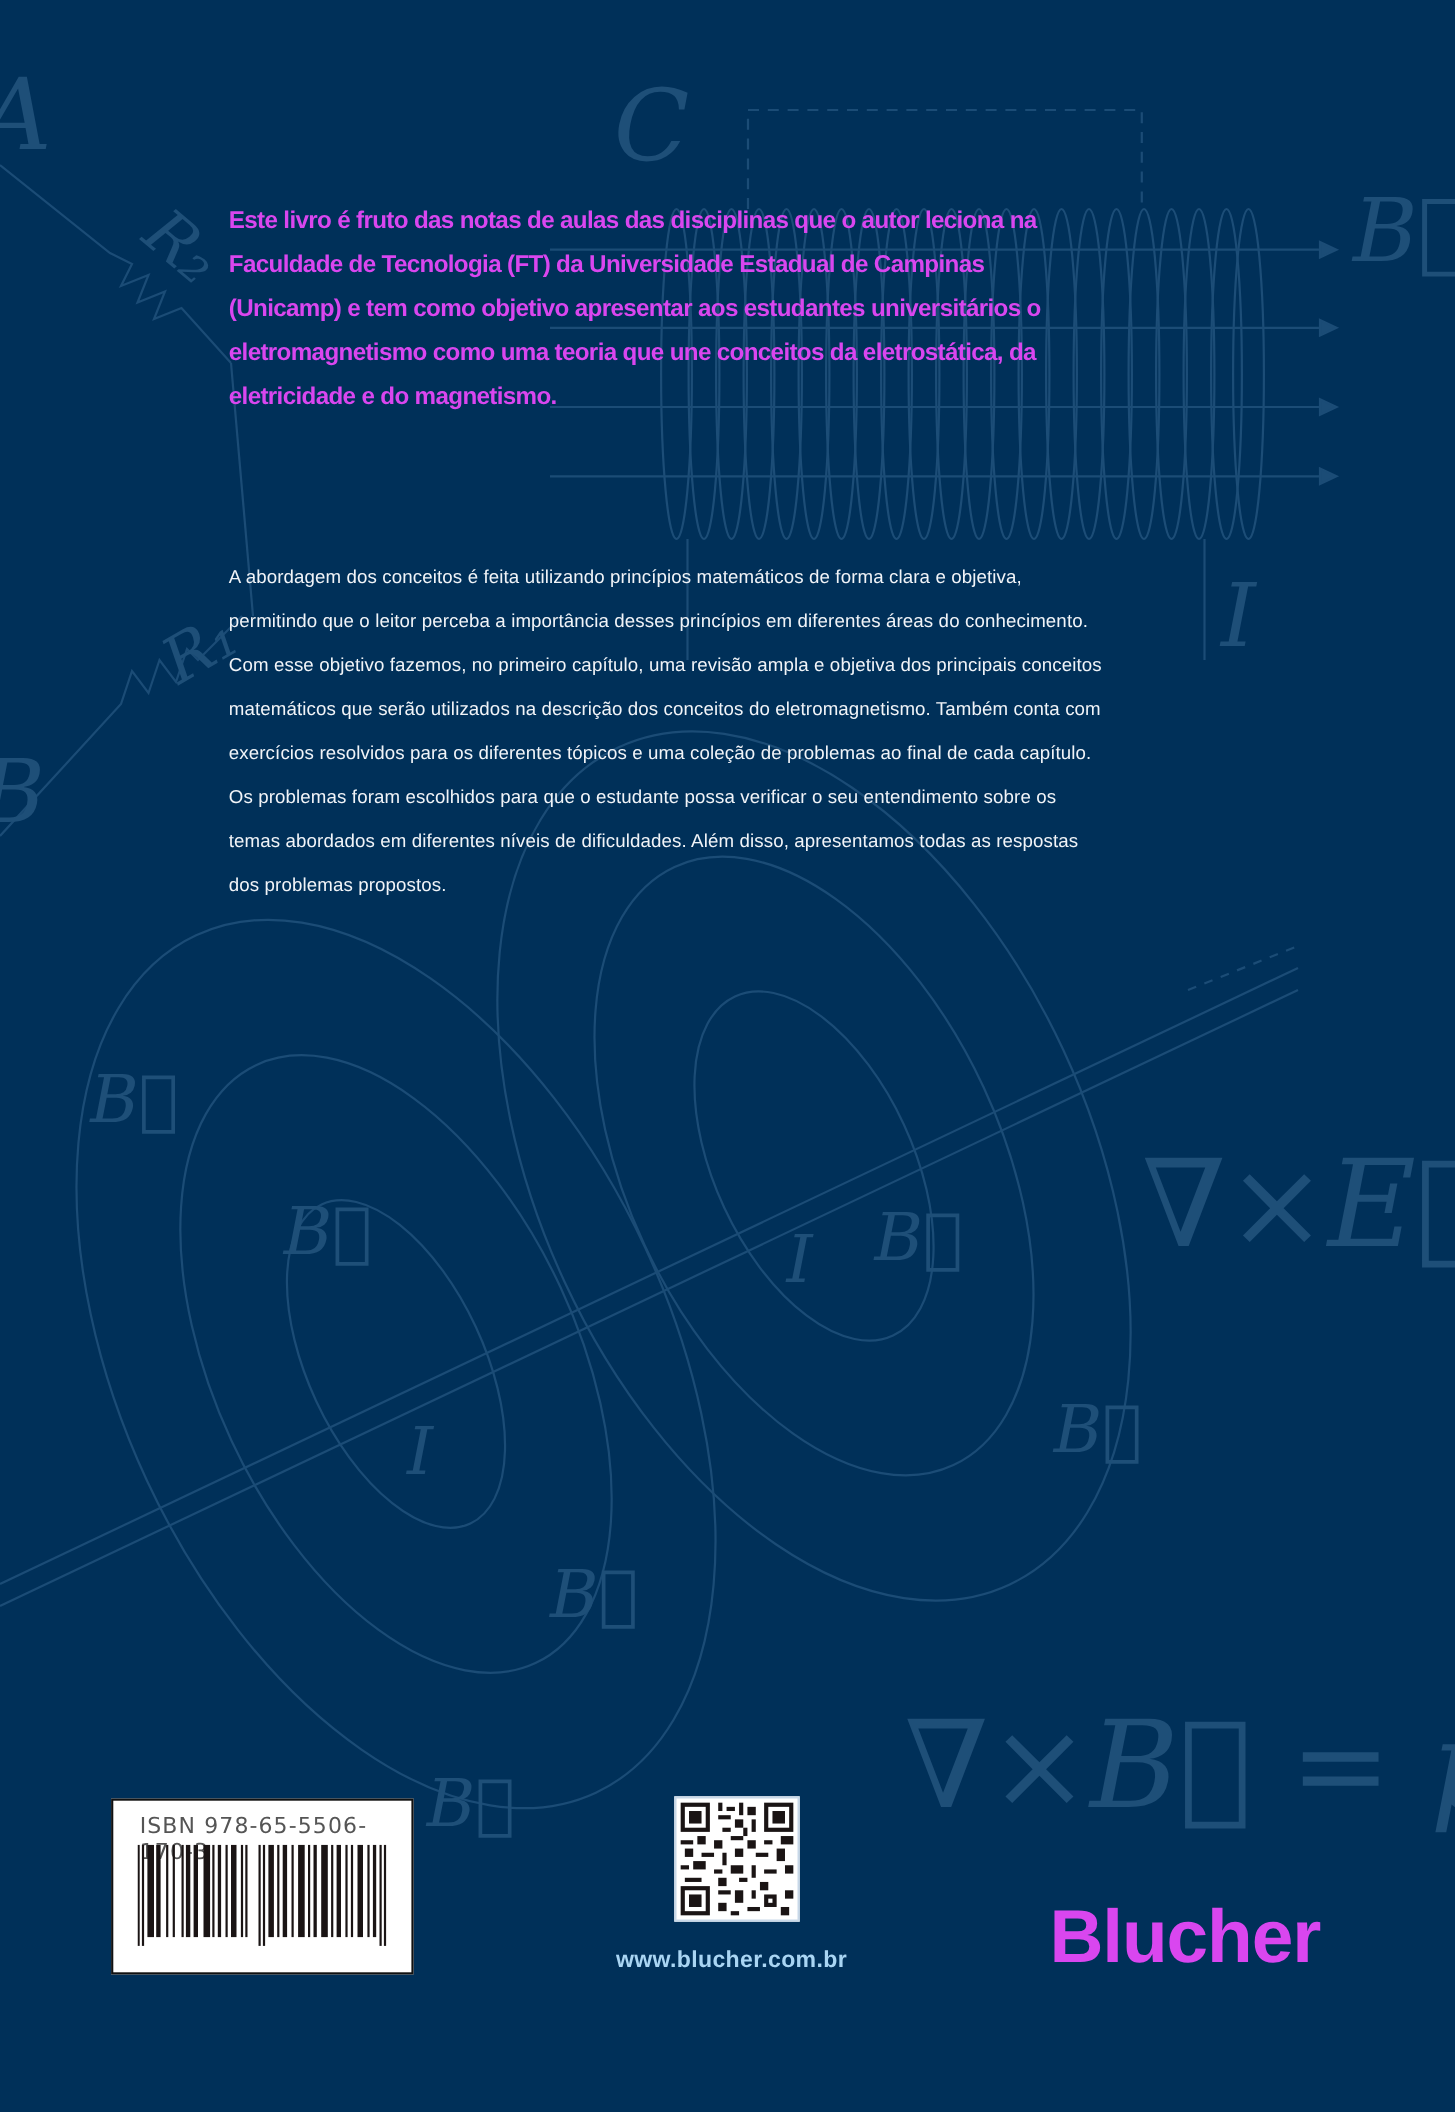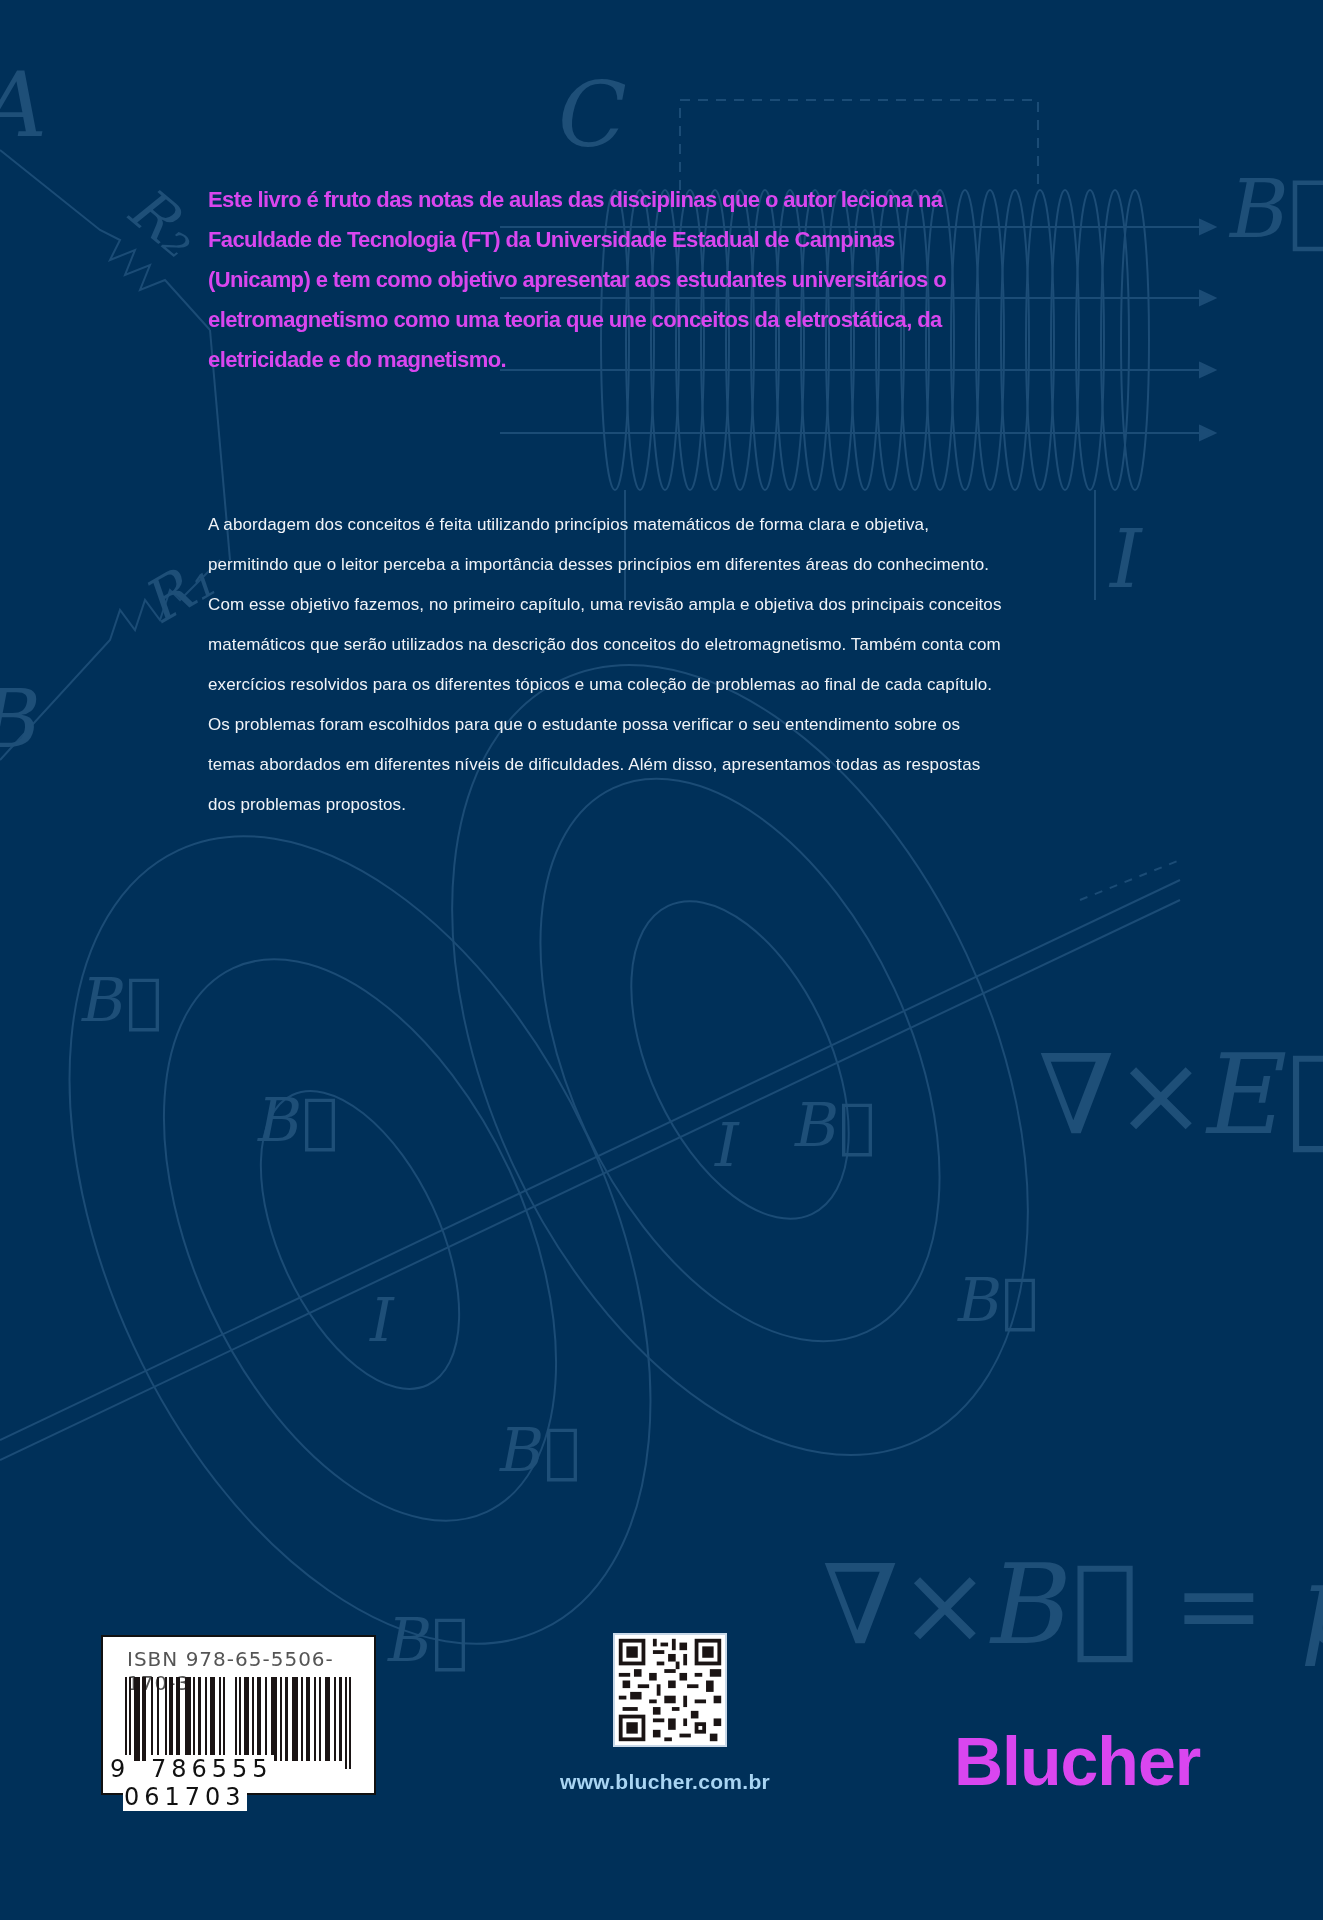--- a/index.html
+++ b/index.html
@@ -135,25 +135,20 @@
         <rect x="181" y="0" width="4" height="84"></rect>
       <rect x="189" y="0" width="2" height="84"></rect>
         <rect x="194" y="0" width="2" height="84"></rect>
       <rect x="200" y="0" width="5" height="84"></rect>
         <rect x="209" y="0" width="2" height="84"></rect>
       <rect x="214" y="0" width="3" height="84"></rect>
         <rect x="220" y="0" width="2" height="92"></rect>
       <rect x="224" y="0" width="2" height="92"></rect>
     </g>
   </svg>
-  <div class="isbn-digits">
-    <span>9</span>
-    <span style="margin-left:6px;">786555</span>
-    <span style="margin-left:14px;">061703</span>
-  </div>
 </div>
 
 <div class="qr">
   <svg width="110" height="110" viewBox="0 0 29 29" style="display:block;">
     <g fill="#1a1414">
 
       <rect x="1" y="1" width="7" height="7"></rect>
         <rect x="2" y="2" width="5" height="5" fill="#fff"></rect>
         <rect x="3" y="3" width="3" height="3"></rect>
       <rect x="21" y="1" width="7" height="7"></rect>

